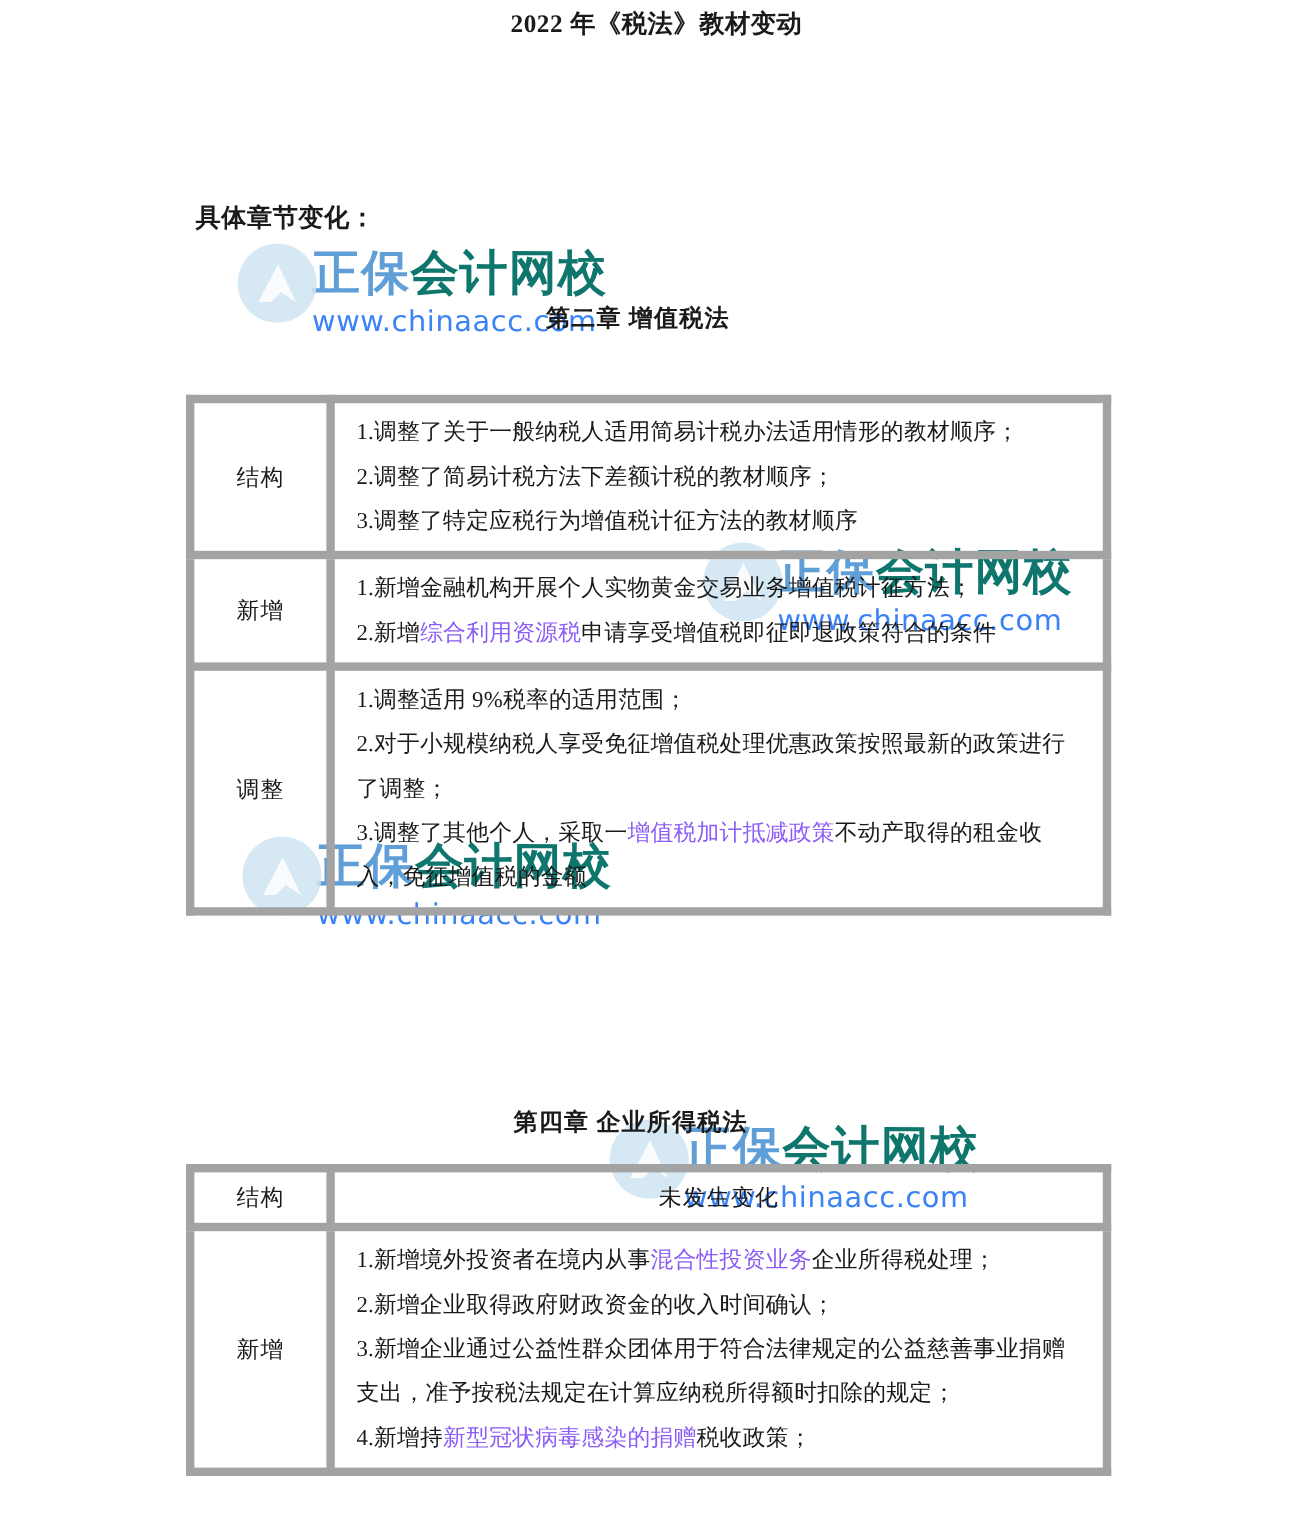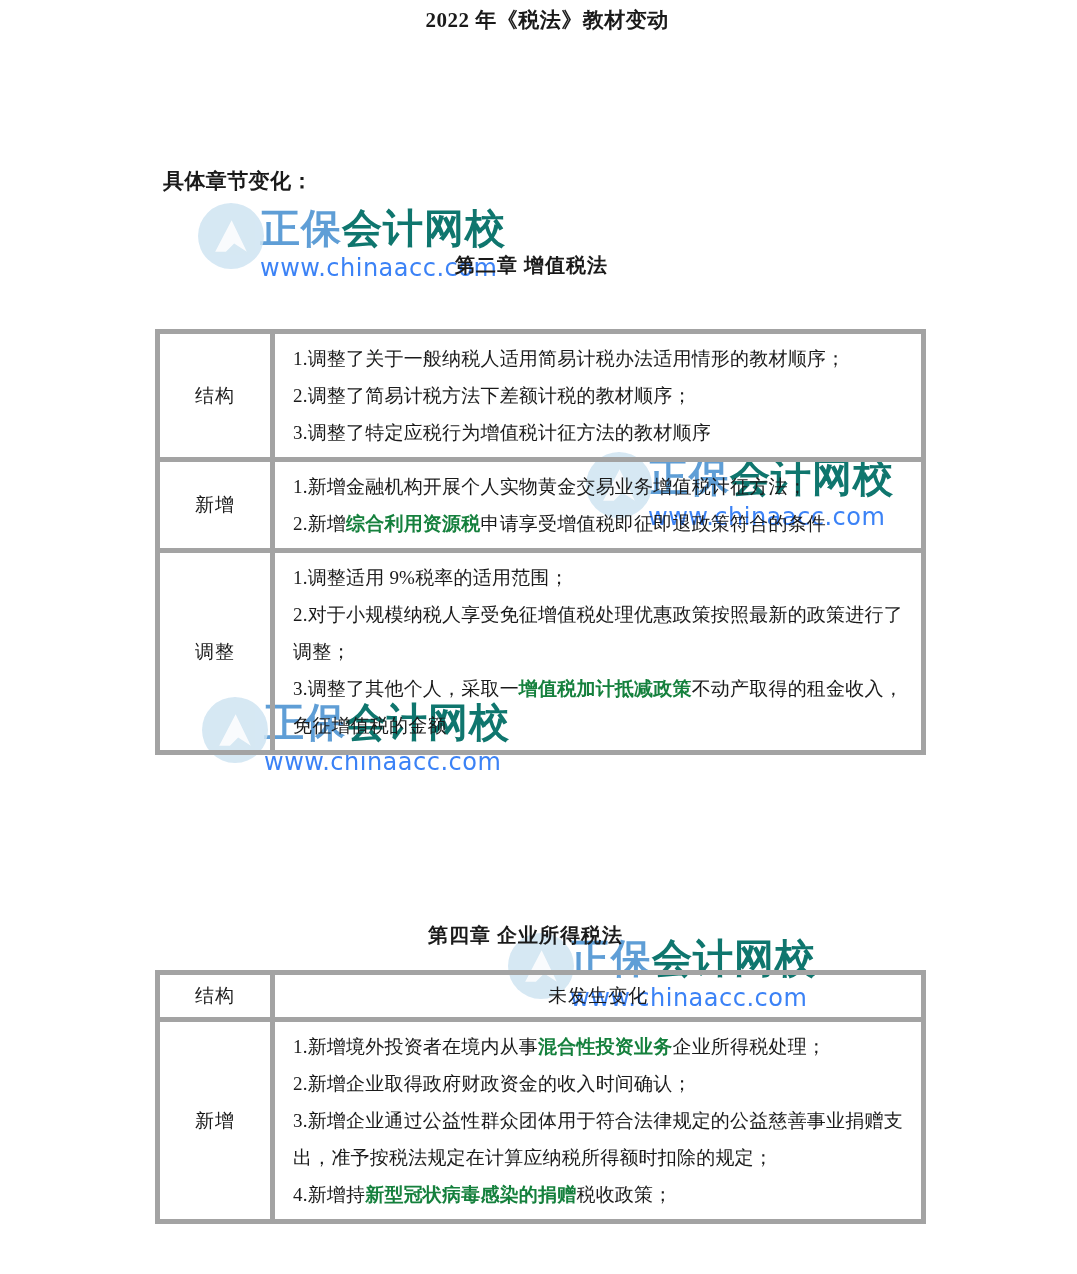--- a/index.html
+++ b/index.html
@@ -119,21 +119,21 @@
     border-collapse: collapse;
     table-layout: fixed;
     z-index: 2;
     background: transparent;
     font-size: 19px;
   }
   #table-chapter-1 { left: 155px; top: 329px; width: 771px; }
   #table-chapter-2 { left: 155px; top: 970px; width: 771px; }
 
   .change-table td {
-    border: 5px solid #a3a3a3;
+    border: 7px solid #a3a3a3;
     vertical-align: middle;
     background: transparent;
   }
   .cat-cell {
     width: 108px;
     text-align: center;
     font-size: 19px;
     letter-spacing: 1px;
   }
   .items-cell {
@@ -146,22 +146,22 @@
   }
   .item-line.wrap {
     white-space: normal;
   }
   .center-cell {
     text-align: center;
     padding: 8px 0;
     letter-spacing: 1px;
   }
   .hl {
-    color: #15803d;
-    font-weight: 700;
+    color: #8b5cf6;
+    font-weight: 400;
   }
   .num {
     font-family: "Liberation Serif", serif;
   }
 </style>
 </head>
 <body>
 
 <div class="page">
 

